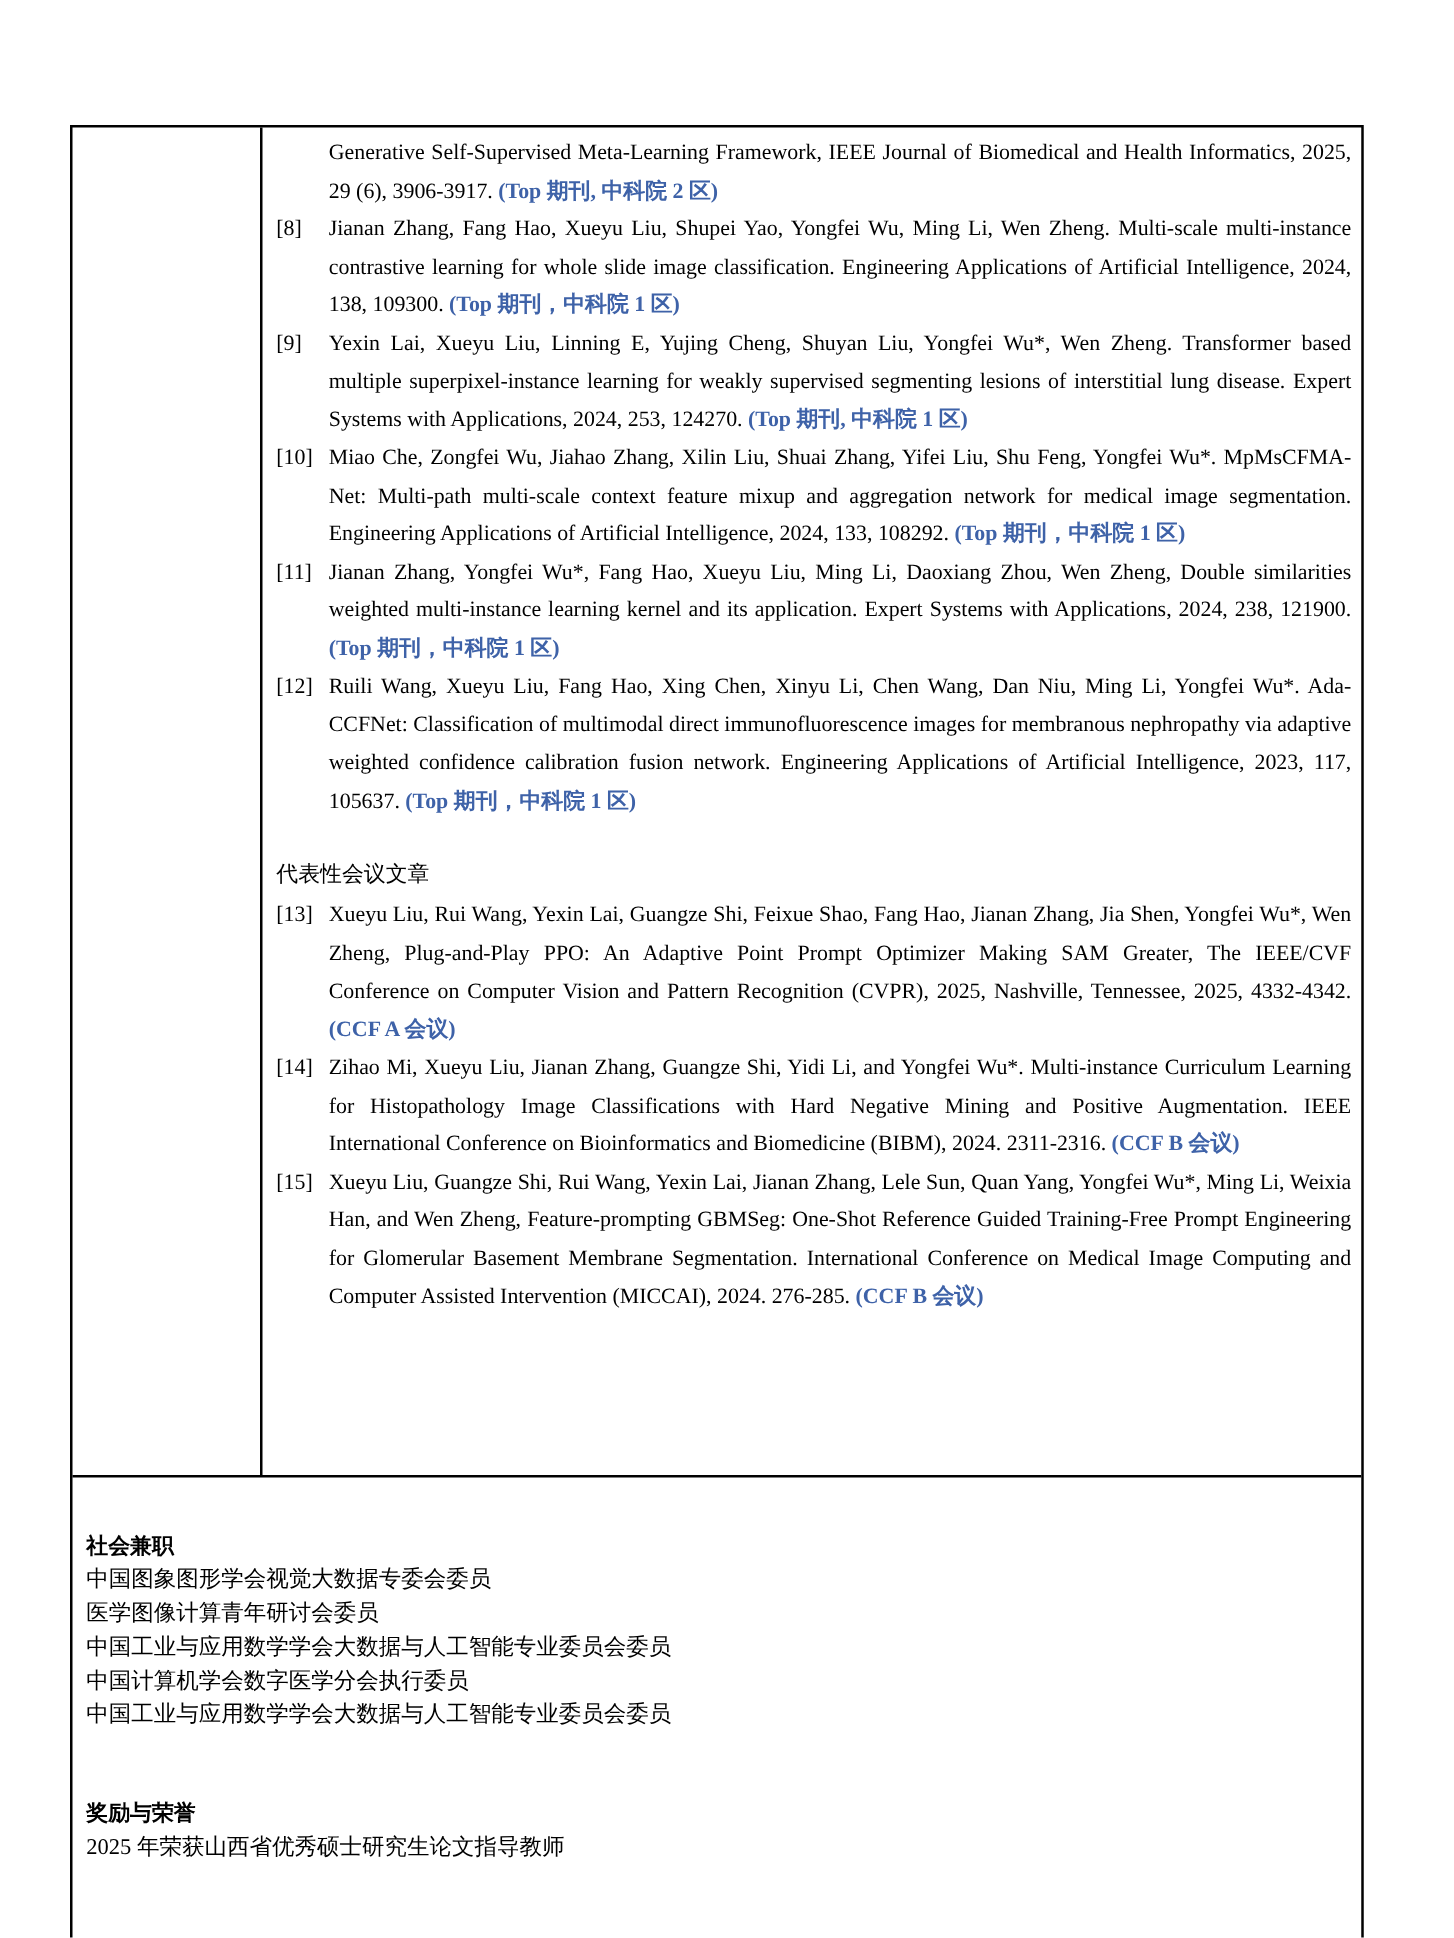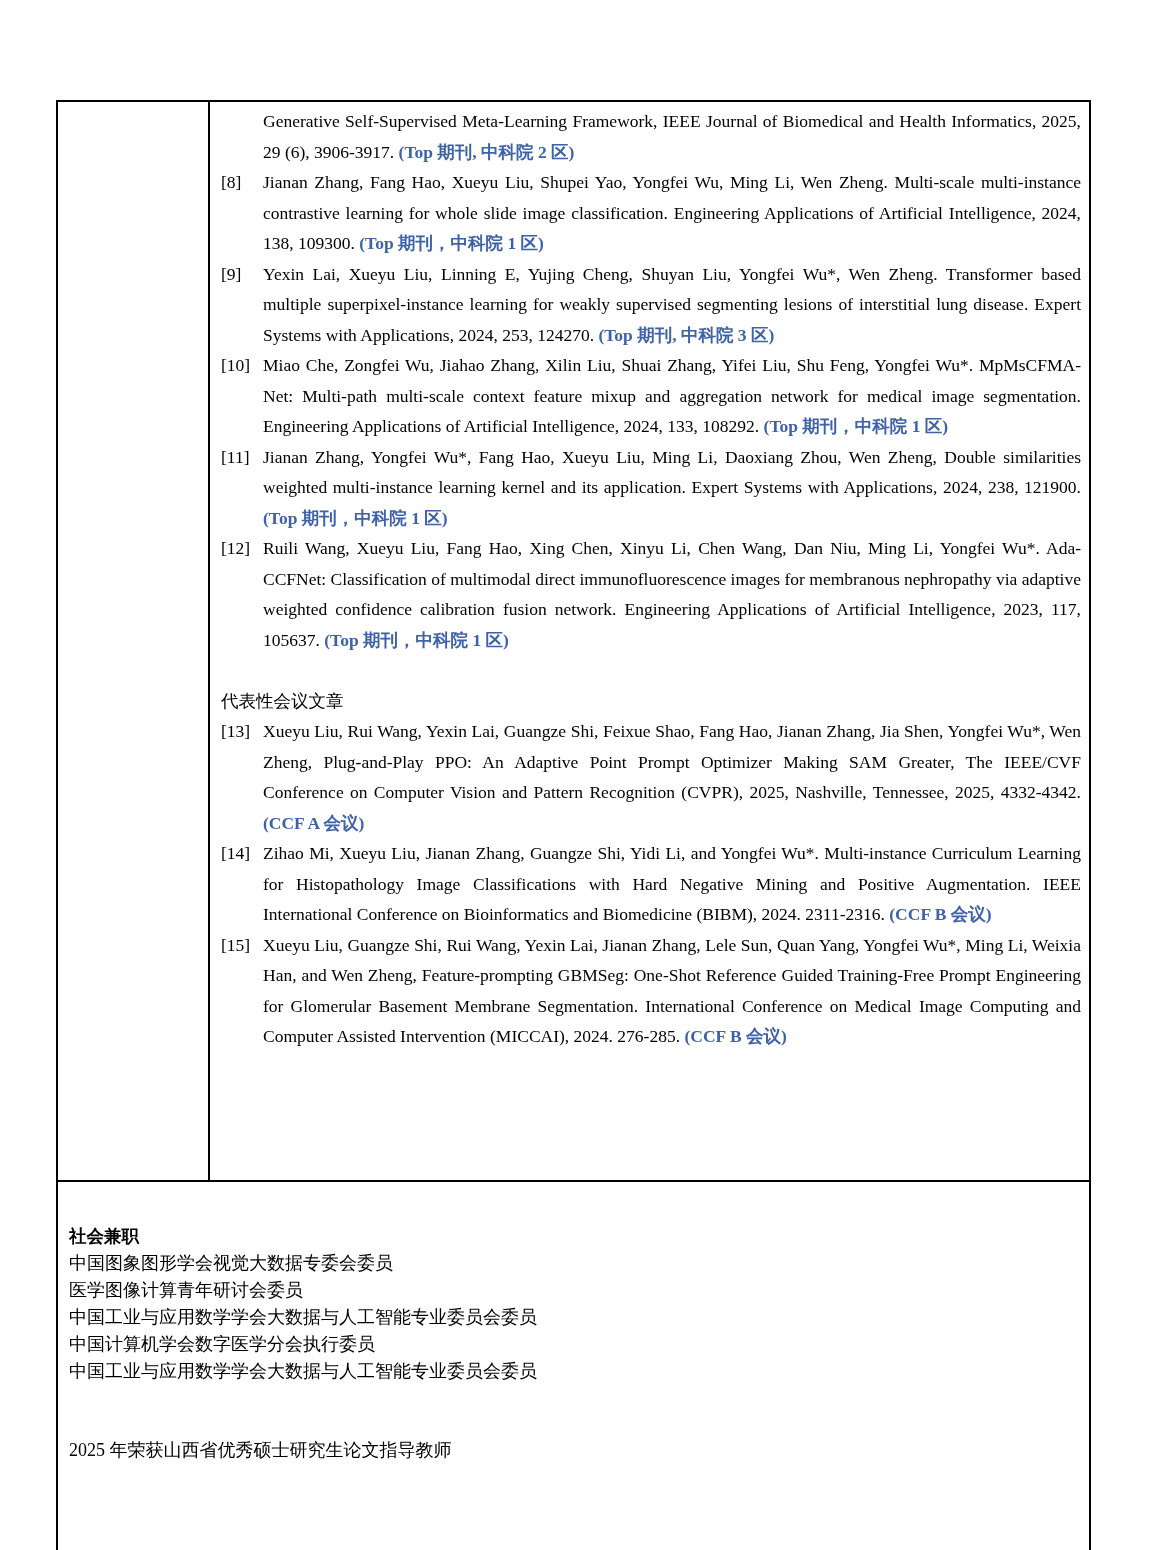--- a/index.html
+++ b/index.html
@@ -31,21 +31,21 @@
 
   .cont, .pub, .section-label {
     margin: 0; font-size: 17.5px; line-height: 30.5px;
     text-align: justify;
   }
   .cont { padding-left: 42px; }
   .pub  { padding-left: 42px; text-indent: -42px; }
   .pub-num { display: inline-block; width: 42px; text-indent: 0; }
   .blue { color: #3E62A8; font-weight: bold; }
   .spacer-line { height: 30.5px; }
-  .section-label { text-align: left; }
+  .section-label { text-align: left; font-family: Liberation Mono, monospace; }
 
   .big-label {
     font-size: 22.5px; font-weight: bold;
     line-height: 42px; text-align: center;
   }
   .aff-cell p { margin: 0; font-size: 18px; line-height: 27px; }
   .bold-head { font-weight: bold; font-family: "Liberation Sans", "DejaVu Sans", sans-serif; font-size: 17.5px !important; }
   .aff-spacer { height: 52px; }
 </style>
 </head>
@@ -56,21 +56,21 @@
   <div class="row row-pubs">
     <div class="cell-left"></div>
     <div class="cell-right pubs-cell">
 
       <p class="cont"><span>Generative Self-Supervised Meta-Learning Framework, IEEE Journal of Biomedical and Health Informatics, 2025, 29 (6), 3906-3917.</span> <span class="blue">(Top 期刊, 中科院 2 区)</span></p>
 
       <div>
 
           <p class="pub"><span class="pub-num">[8]</span><span>Jianan Zhang, Fang Hao, Xueyu Liu, Shupei Yao, Yongfei Wu, Ming Li, Wen Zheng. Multi-scale multi-instance contrastive learning for whole slide image classification. Engineering Applications of Artificial Intelligence, 2024, 138, 109300.</span> <span class="blue">(Top 期刊，中科院 1 区)</span></p>
 
-          <p class="pub"><span class="pub-num">[9]</span><span>Yexin Lai, Xueyu Liu, Linning E, Yujing Cheng, Shuyan Liu, Yongfei Wu*, Wen Zheng. Transformer based multiple superpixel-instance learning for weakly supervised segmenting lesions of interstitial lung disease. Expert Systems with Applications, 2024, 253, 124270.</span> <span class="blue">(Top 期刊, 中科院 3 区)</span></p>
+          <p class="pub"><span class="pub-num">[9]</span><span>Yexin Lai, Xueyu Liu, Linning E, Yujing Cheng, Shuyan Liu, Yongfei Wu*, Wen Zheng. Transformer based multiple superpixel-instance learning for weakly supervised segmenting lesions of interstitial lung disease. Expert Systems with Applications, 2024, 253, 124270.</span> <span class="blue">(Top 期刊, 中科院 1 区)</span></p>
 
           <p class="pub"><span class="pub-num">[10]</span><span>Miao Che, Zongfei Wu, Jiahao Zhang, Xilin Liu, Shuai Zhang, Yifei Liu, Shu Feng, Yongfei Wu*. MpMsCFMA-Net: Multi-path multi-scale context feature mixup and aggregation network for medical image segmentation. Engineering Applications of Artificial Intelligence, 2024, 133, 108292.</span> <span class="blue">(Top 期刊，中科院 1 区)</span></p>
 
           <p class="pub"><span class="pub-num">[11]</span><span>Jianan Zhang, Yongfei Wu*, Fang Hao, Xueyu Liu, Ming Li, Daoxiang Zhou, Wen Zheng, Double similarities weighted multi-instance learning kernel and its application. Expert Systems with Applications, 2024, 238, 121900.</span> <span class="blue">(Top 期刊，中科院 1 区)</span></p>
 
           <p class="pub"><span class="pub-num">[12]</span><span>Ruili Wang, Xueyu Liu, Fang Hao, Xing Chen, Xinyu Li, Chen Wang, Dan Niu, Ming Li, Yongfei Wu*. Ada-CCFNet: Classification of multimodal direct immunofluorescence images for membranous nephropathy via adaptive weighted confidence calibration fusion network. Engineering Applications of Artificial Intelligence, 2023, 117, 105637.</span> <span class="blue">(Top 期刊，中科院 1 区)</span></p>
         </div>
 
       <div class="spacer-line"></div>
 
@@ -101,20 +101,21 @@
 
           <p>中国工业与应用数学学会大数据与人工智能专业委员会委员</p>
 
           <p>中国计算机学会数字医学分会执行委员</p>
 
           <p>中国工业与应用数学学会大数据与人工智能专业委员会委员</p>
         </div>
 
       <div class="aff-spacer"></div>
 
+      <p class="bold-head">奖励与荣誉</p>
 
       <div>
 
           <p>2025 年荣获山西省优秀硕士研究生论文指导教师</p>
         </div>
 
     </div>
   </div>
 
 </div>

